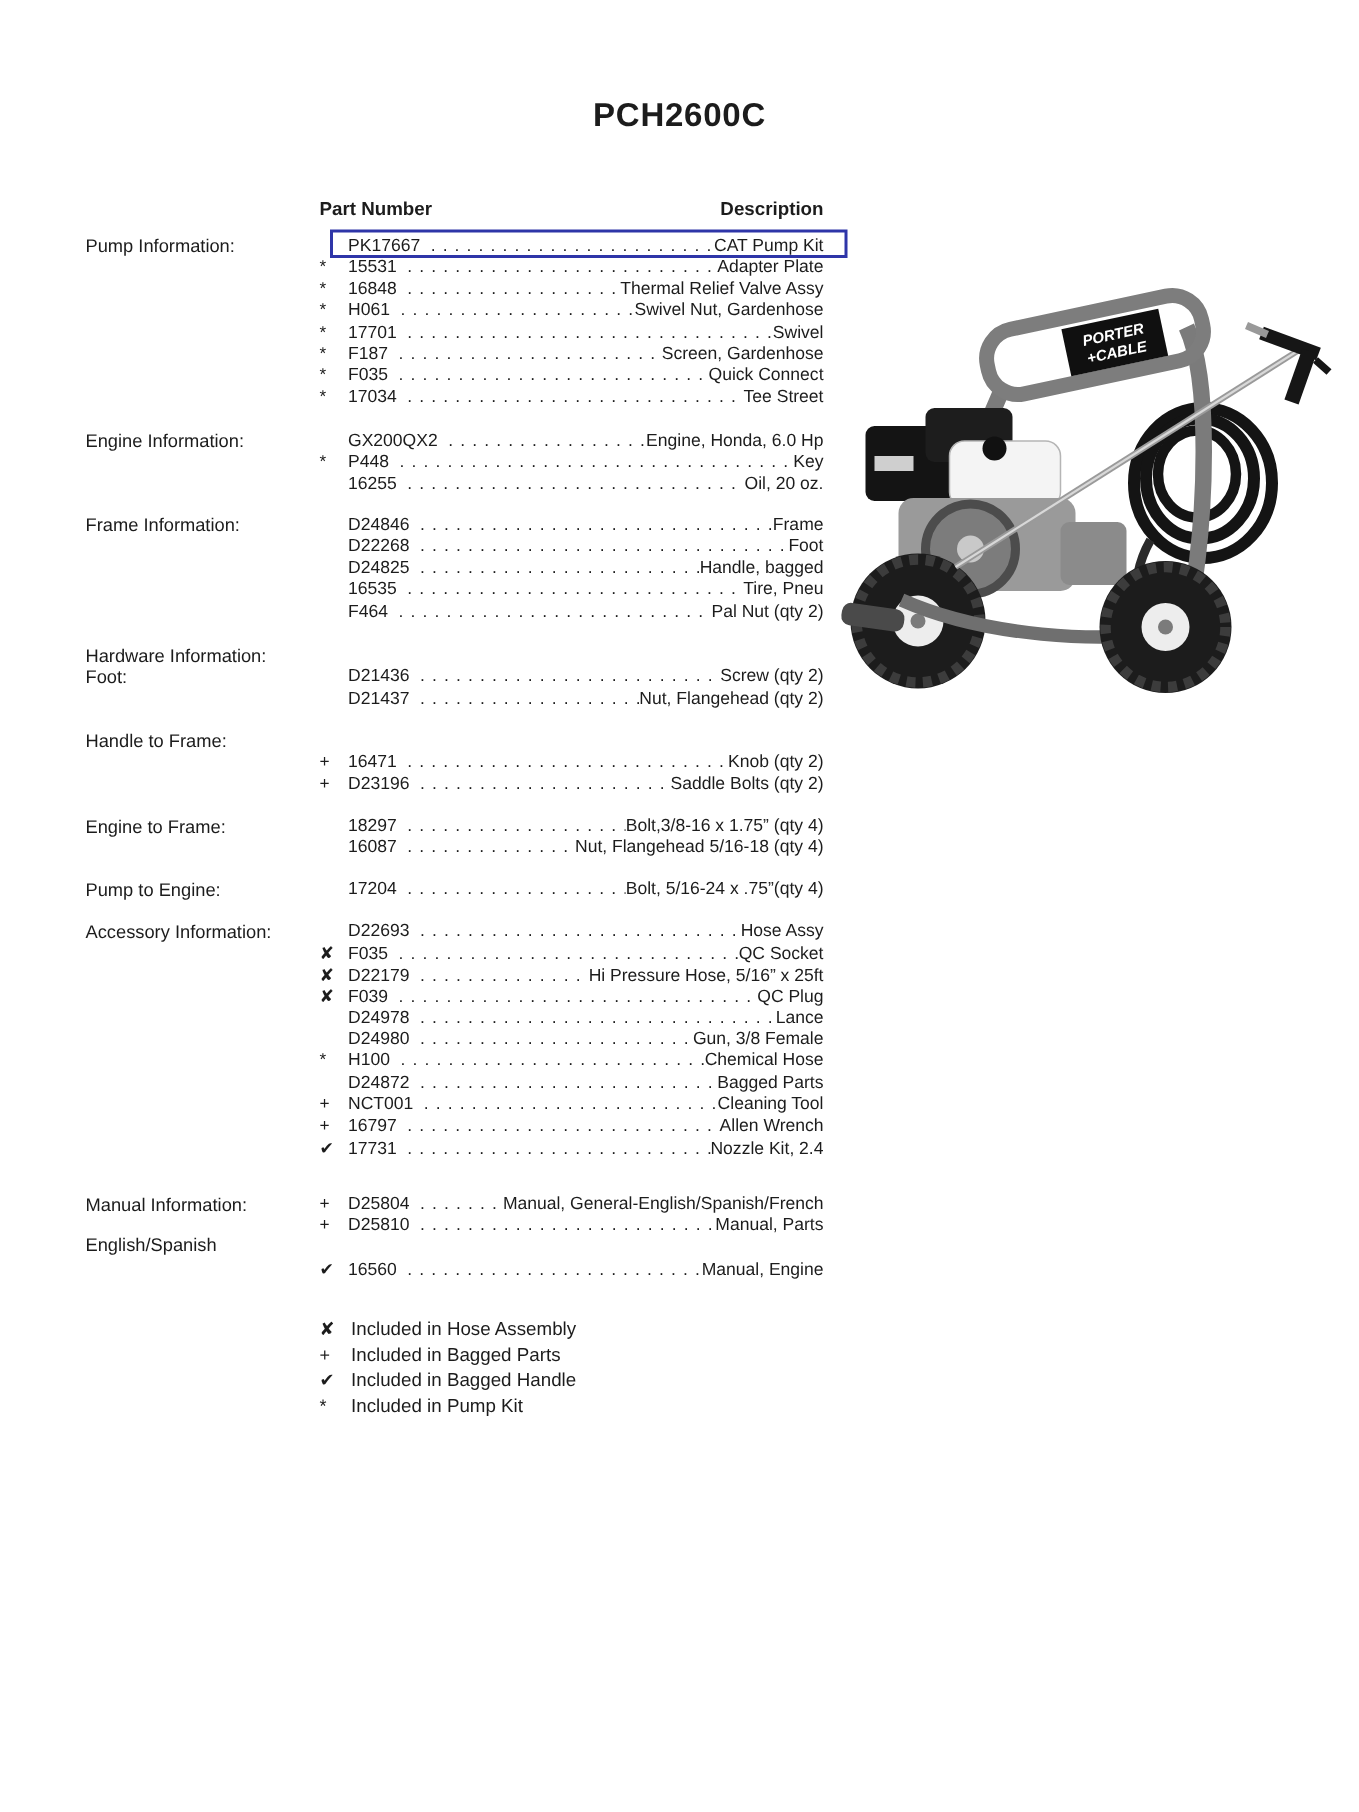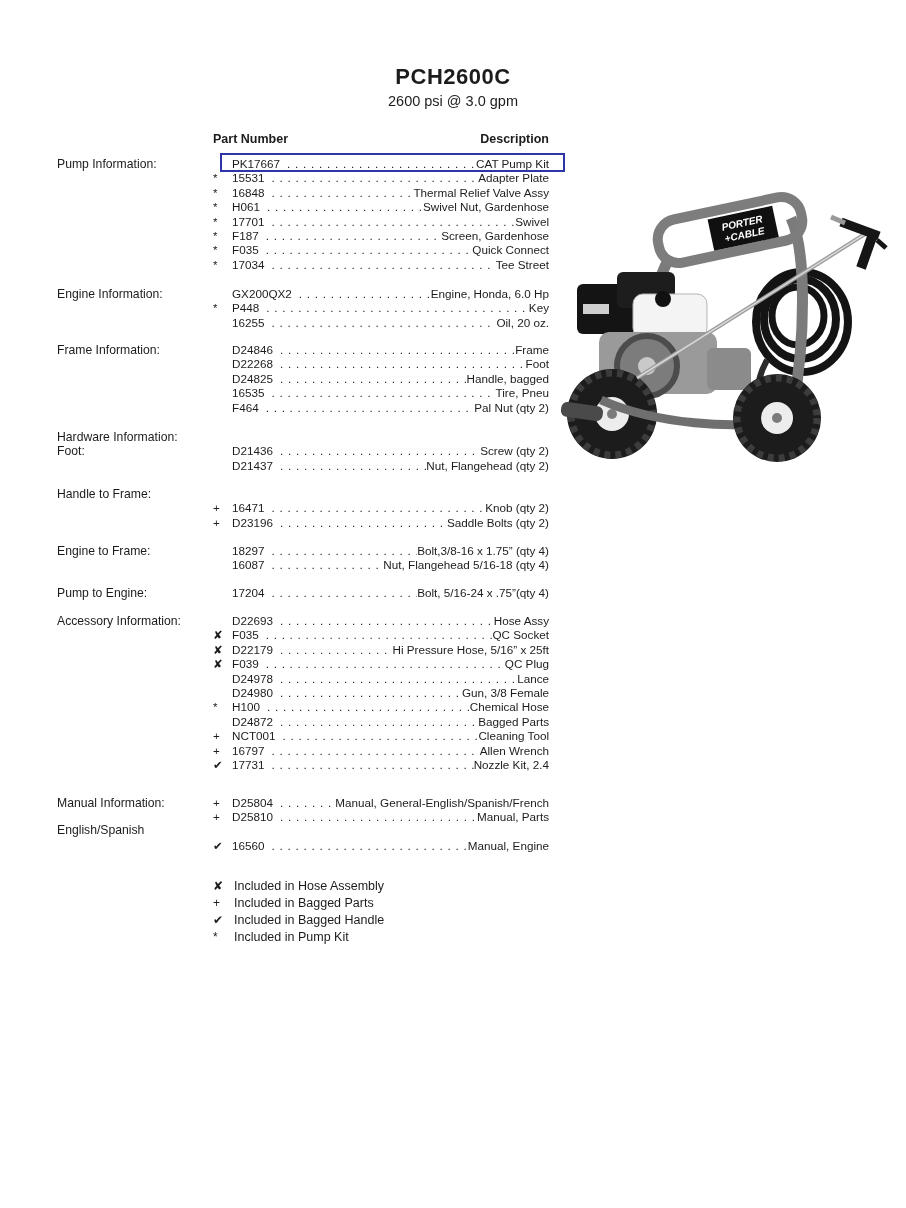--- a/index.html
+++ b/index.html
@@ -32,21 +32,20 @@
   .footer-right{position:absolute;left:513px;top:1121px;width:300px;text-align:center;
     font-size:18px;font-weight:bold;line-height:15.5px;}
   .footer-page{position:absolute;left:470px;top:1135px;width:26px;text-align:center;font-size:11.5px;}
 </style>
 </head>
 <body>
 
 <div class="page" style="--hl: #2e35a8;">
 
   <div class="title">PCH2600C</div>
-  <div class="subtitle">2600 psi @ 3.0 gpm</div>
 
   <div class="colheads">
     <span>Part Number</span>
     <span>Description</span>
   </div>
 
   <div id="sections-root">
       <div class="section" style="top: 157px;">
         <div class="sec-label" style="top: 0px;">Pump Information:</div>
         <div class="row boxed" style="top: 0px;">

